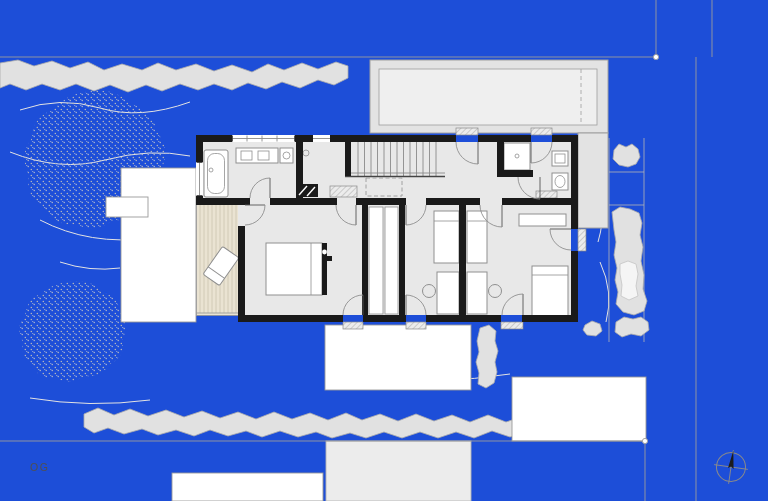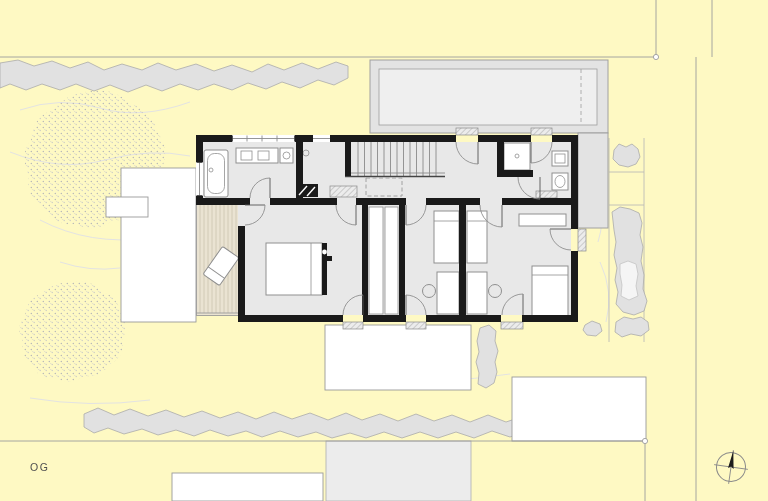--- a/index.html
+++ b/index.html
@@ -1,16 +1,16 @@
 <!DOCTYPE html>
 <html><head>
 <meta charset="utf-8">
 <style>
   html,body{margin:0;padding:0;background:#fff;}
-  #page{position:relative;width:768px;height:501px;background:#fef9c3;overflow:hidden;
+  #page{position:relative;width:768px;height:501px;background:#1d4ed8;overflow:hidden;
         font-family:"Liberation Sans", sans-serif;}
   svg{position:absolute;left:0;top:0;}
   text{font-family:"Liberation Sans", sans-serif;letter-spacing:1.5px;font-size:10.5px;}
 </style>
 </head>
 <body>
 
 <div id="page">
 <svg width="768" height="501" viewBox="0 0 768 501">
   <defs>

